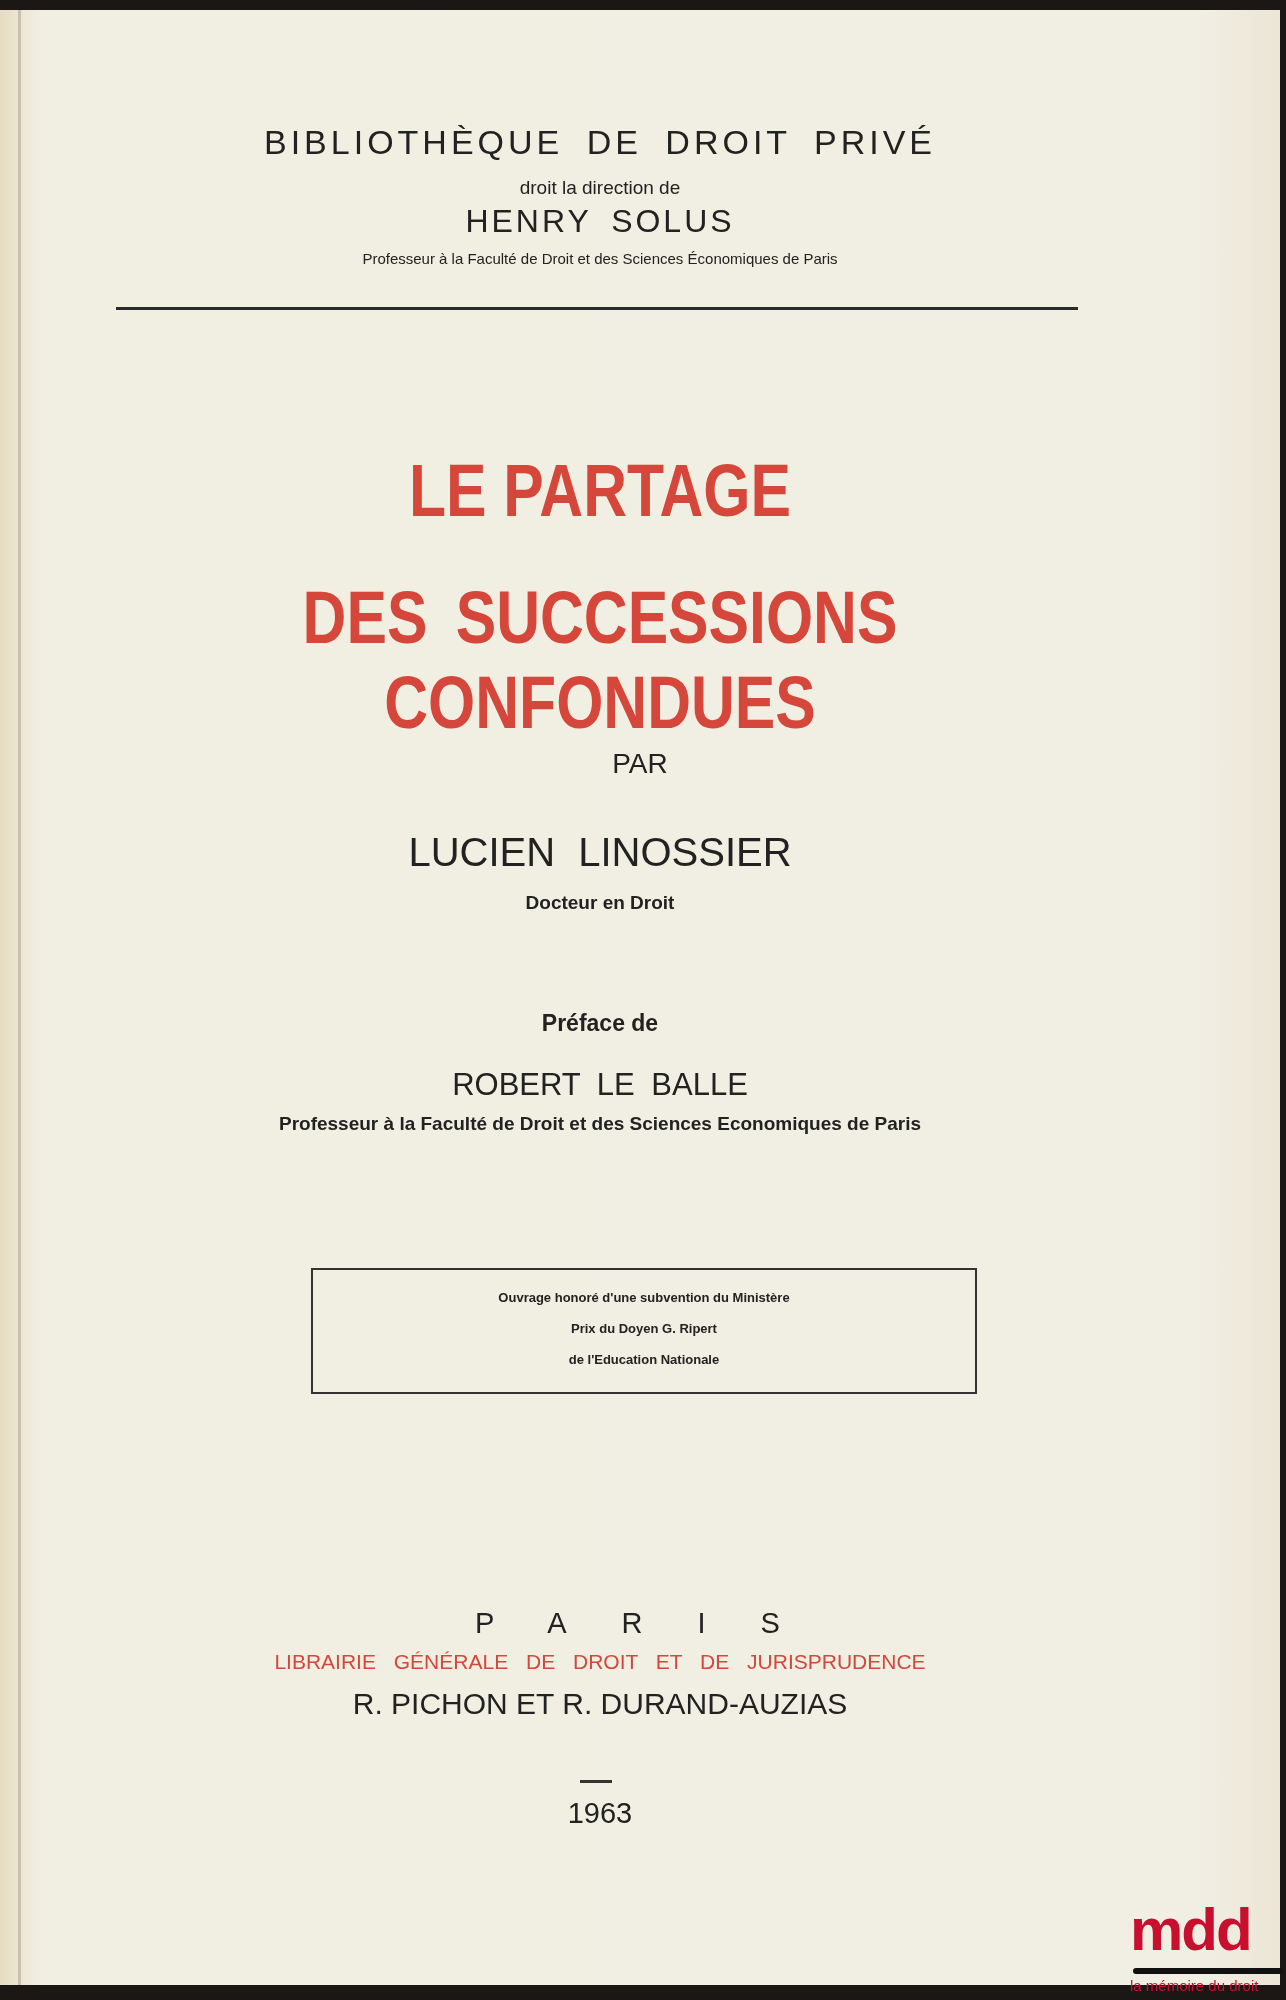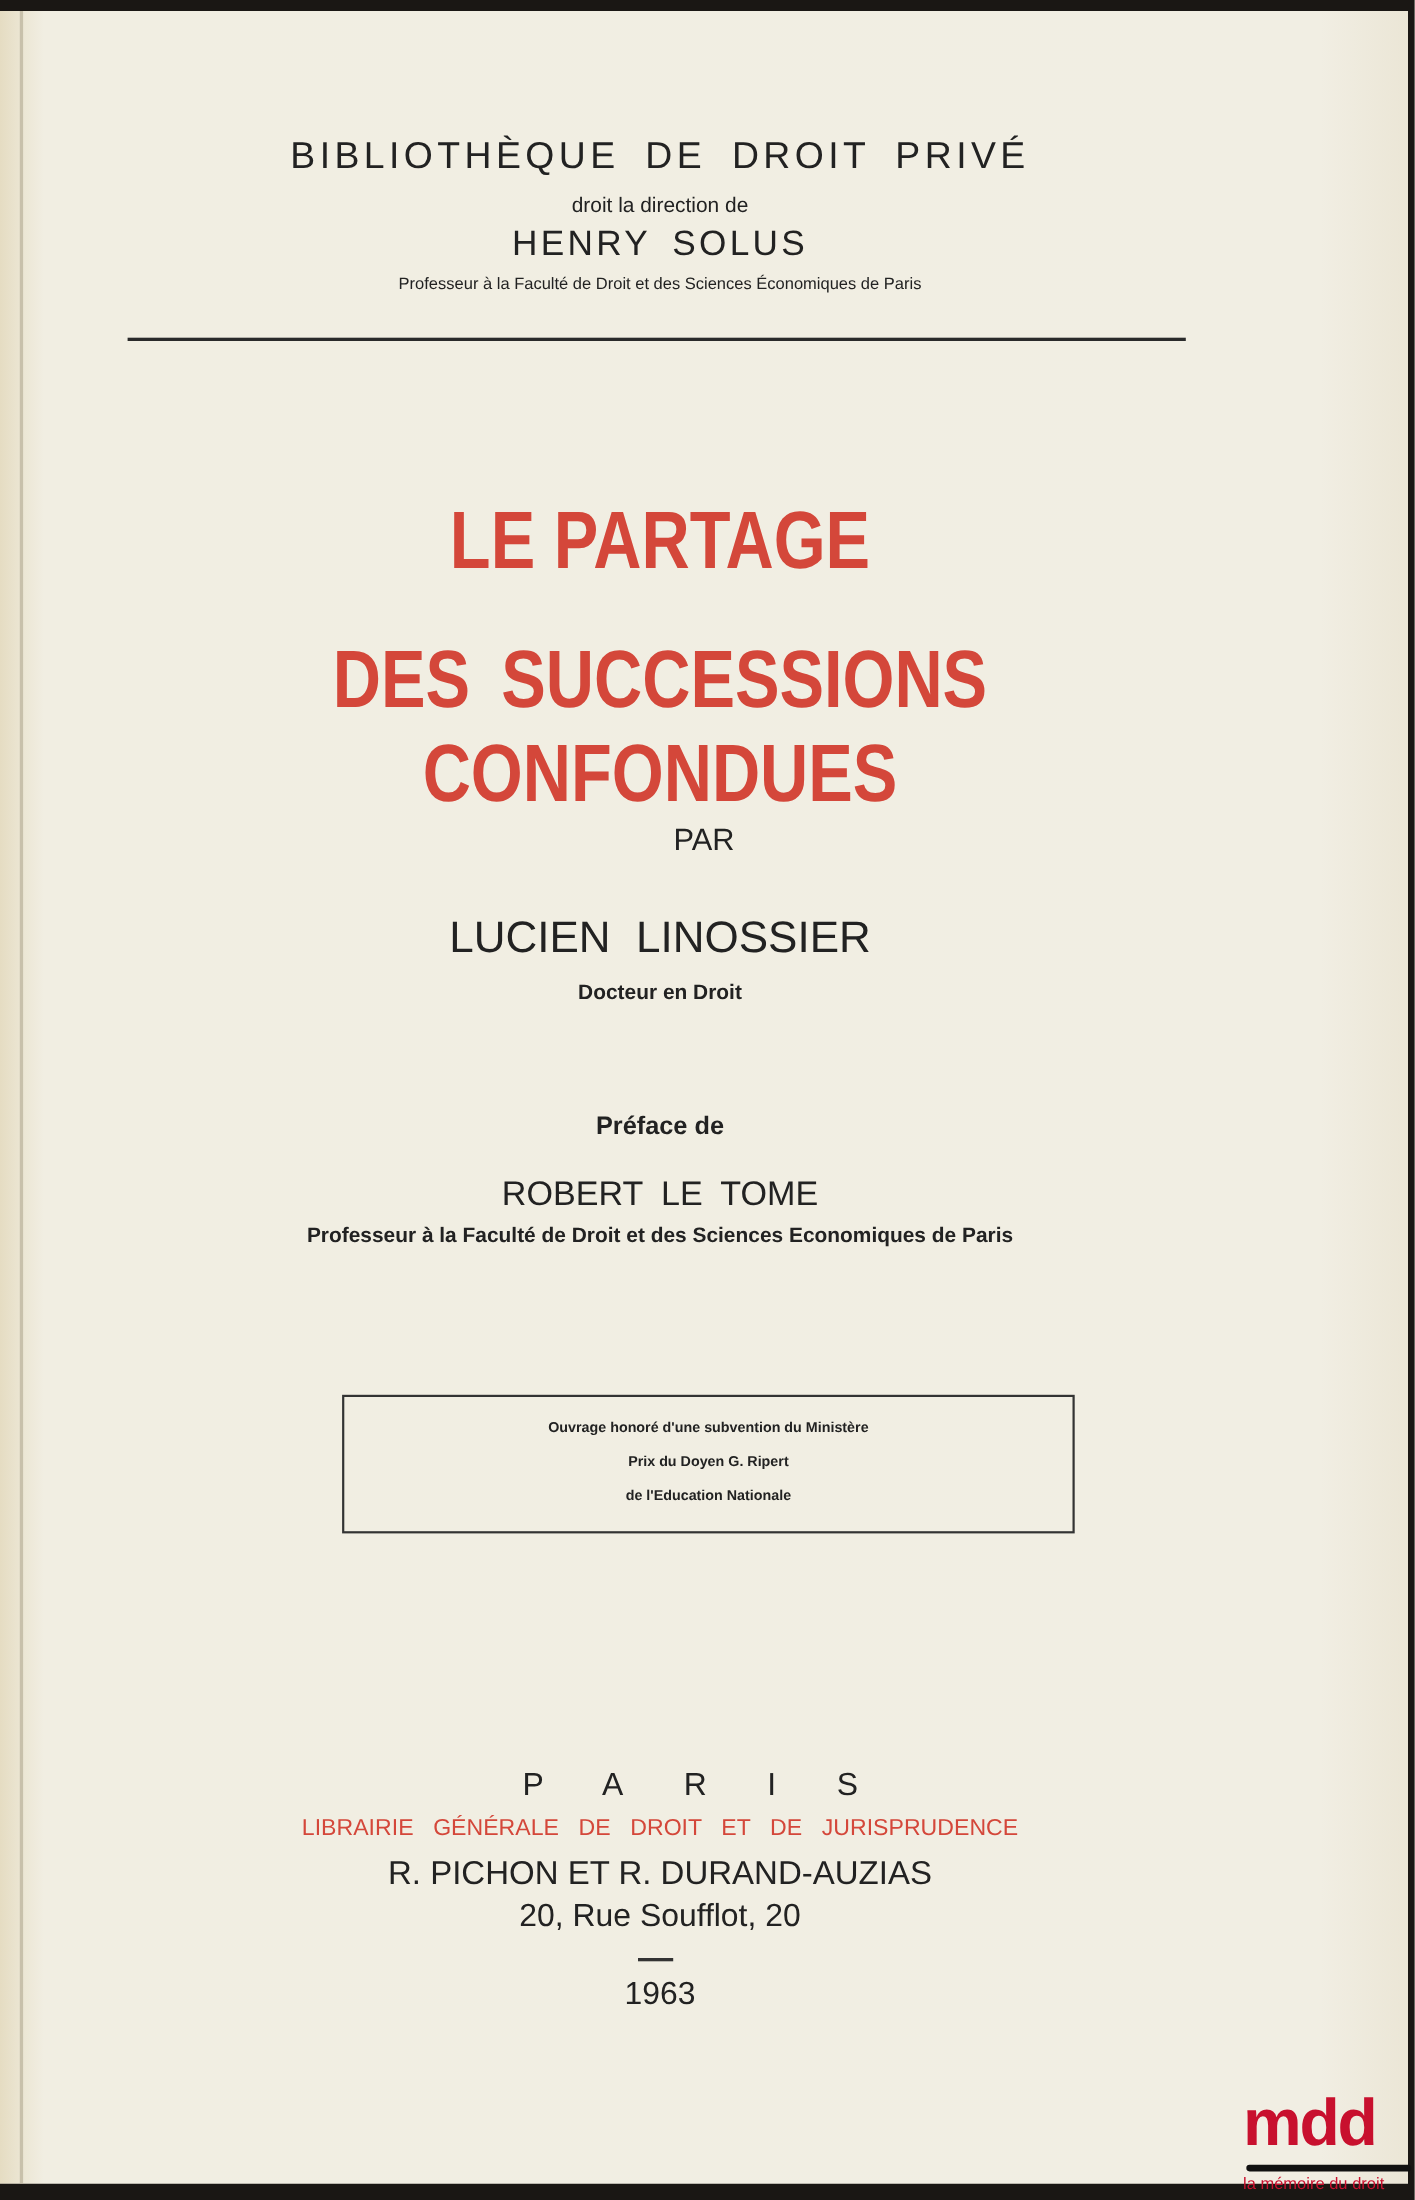--- a/index.html
+++ b/index.html
@@ -64,33 +64,32 @@
   <div class="rule"></div>
 
   <div class="c title title1">LE PARTAGE</div>
   <div class="c title title2">DES SUCCESSIONS CONFONDUES</div>
 
   <div class="c par">PAR</div>
   <div class="c author">LUCIEN LINOSSIER</div>
   <div class="c author-title">Docteur en Droit</div>
 
   <div class="c preface">Préface de</div>
-  <div class="c prefacer">ROBERT LE TOME</div>
+  <div class="c prefacer">ROBERT LE BALLE</div>
   <div class="c prefacer-title">Professeur à la Faculté de Droit et des Sciences Economiques de Paris</div>
 
   <div class="box">
     <div>Ouvrage honoré d'une subvention du Ministère</div>
     <div>Prix du Doyen G. Ripert</div>
     <div>de l'Education Nationale</div>
   </div>
 
   <div class="c city">PARIS</div>
   <div class="c publisher">LIBRAIRIE GÉNÉRALE DE DROIT ET DE JURISPRUDENCE</div>
   <div class="c printers">R. PICHON ET R. DURAND-AUZIAS</div>
-  <div class="c address">20, Rue Soufflot, 20</div>
   <div class="dash"></div>
   <div class="c year">1963</div>
 </div>
 
 <div class="logo">
   <div class="logo-mark">mdd</div>
   <div class="logo-bar"></div>
   <div class="logo-text">la mémoire du droit</div>
 </div>
 

